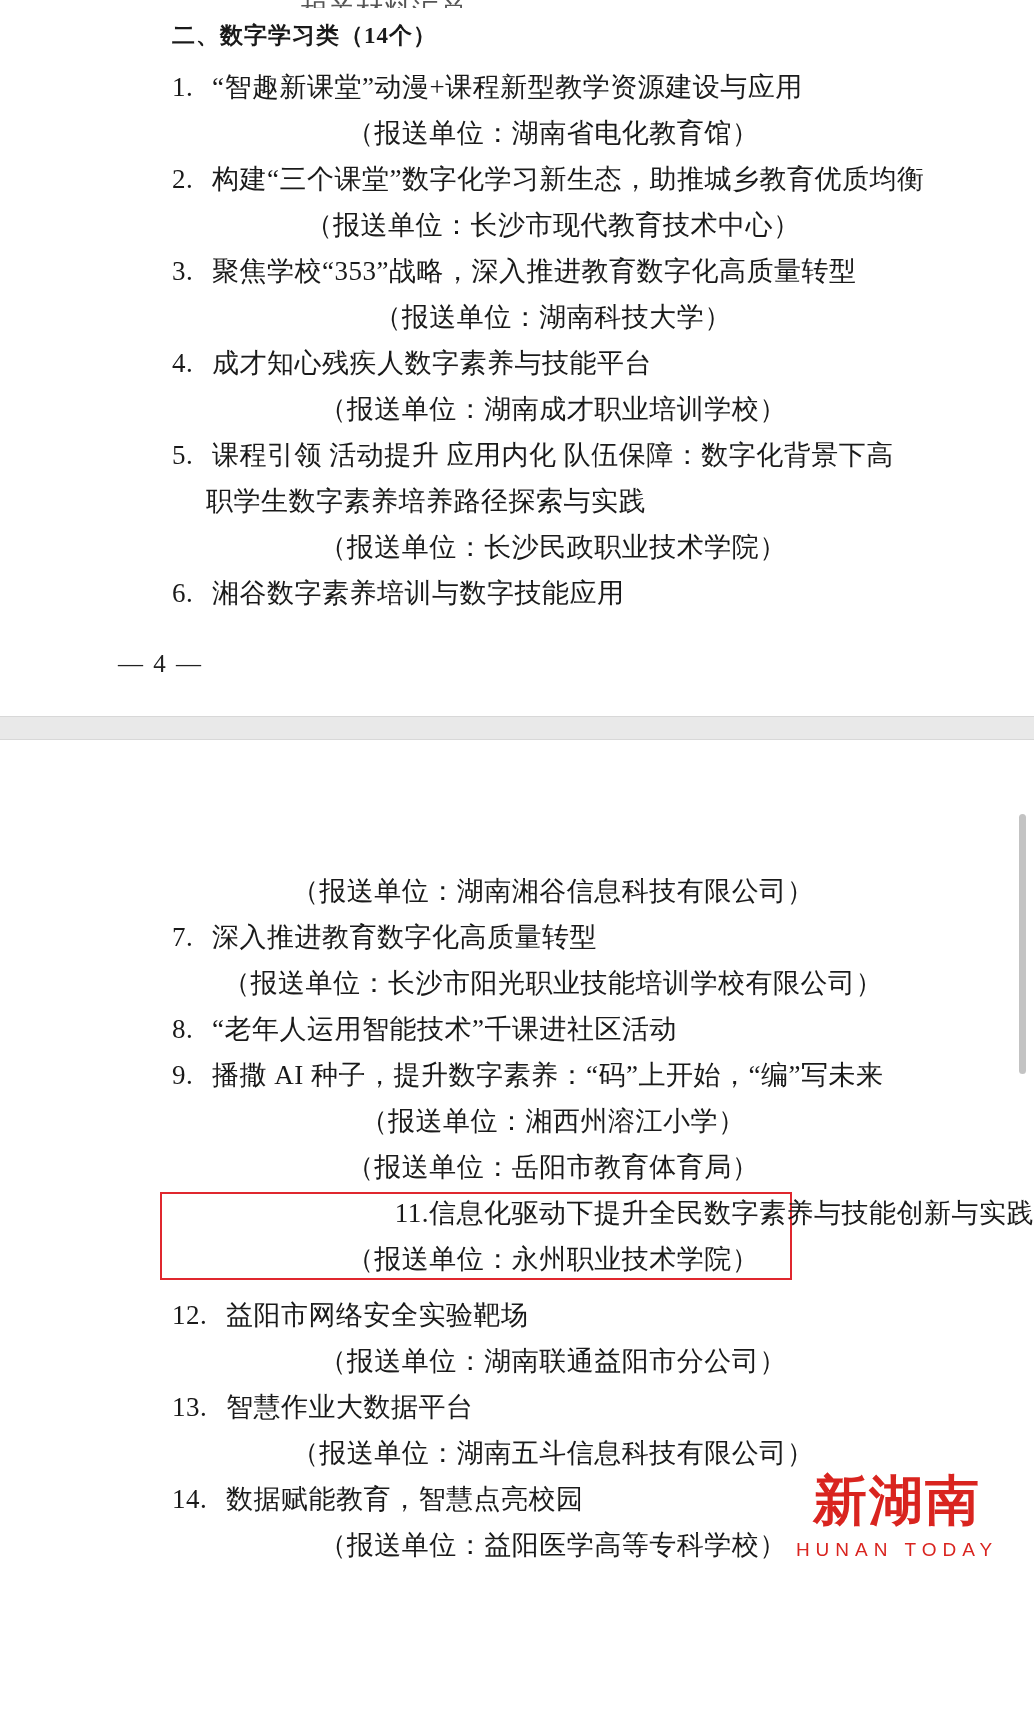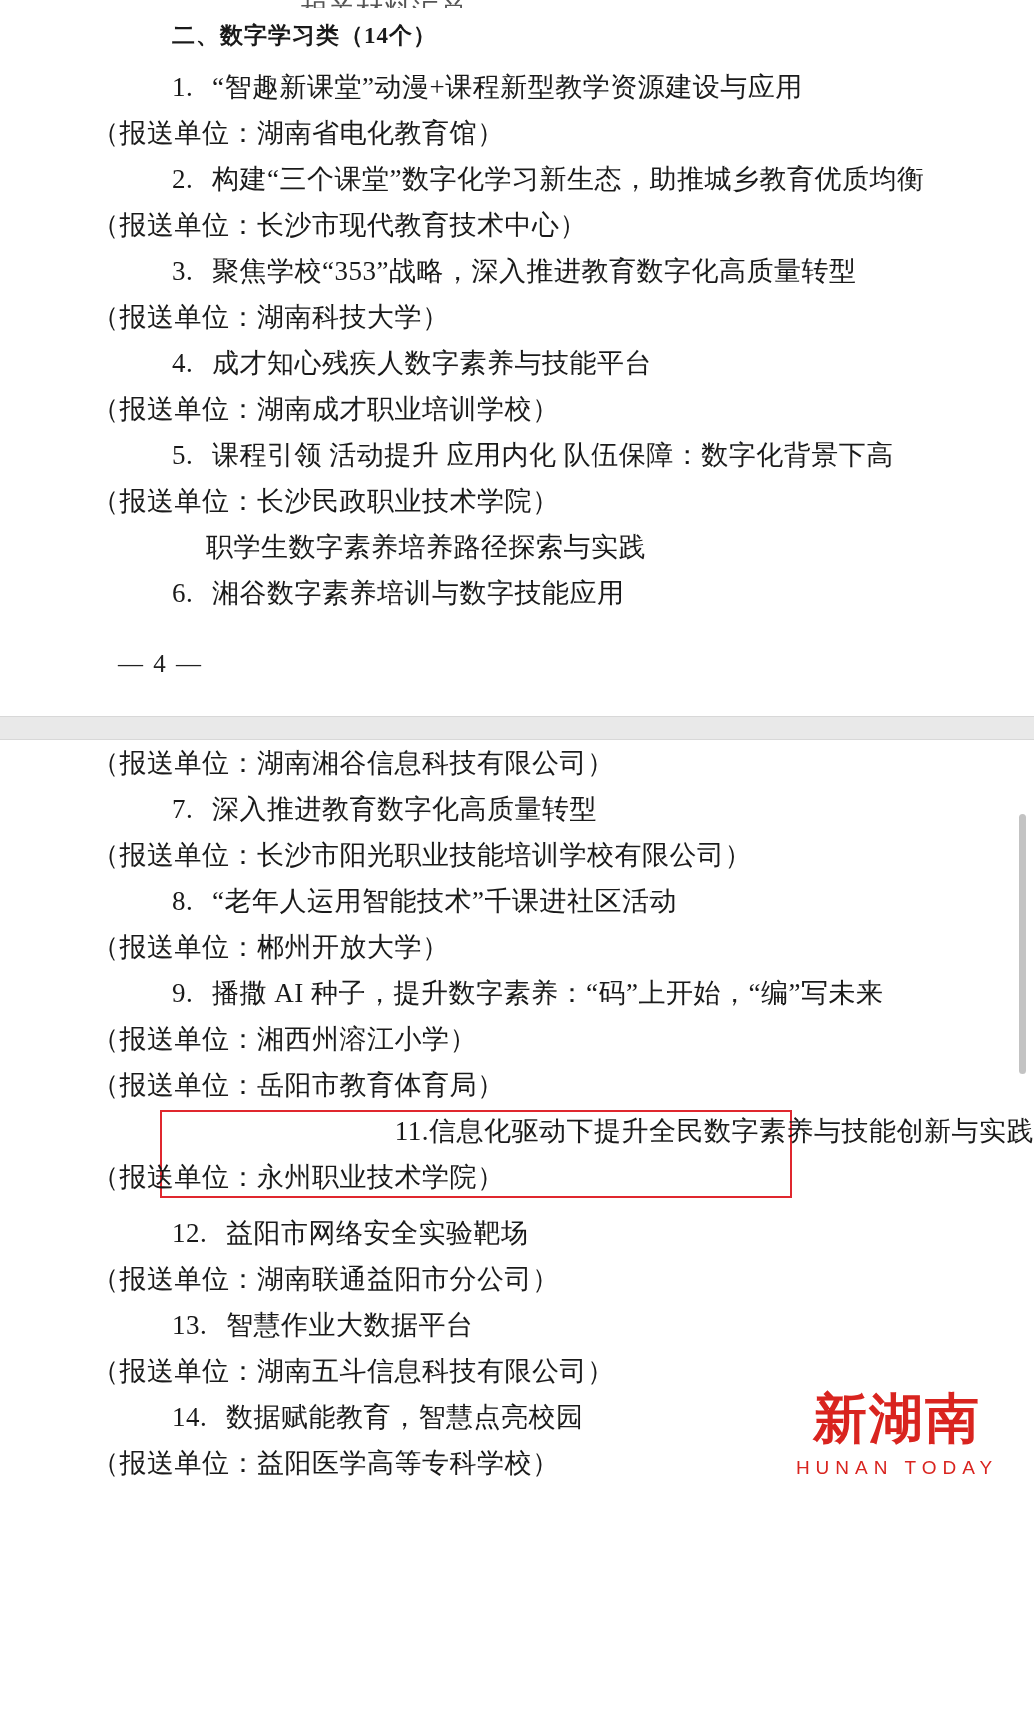--- a/index.html
+++ b/index.html
@@ -64,38 +64,40 @@
     font-size: 27px;
     line-height: 46px;
     margin: 0 0 0 172px;
     letter-spacing: 0.5px;
     white-space: nowrap;
   }
   .line.indent {
     margin-left: 206px;
   }
   .line.sub {
-    margin-left: 92px;
+    margin-left: 72px;
+    text-align: center;
   }
   .num {
     display: inline-block;
     min-width: 40px;
   }
   .num.wide {
     min-width: 54px;
   }
   .pagefoot {
     font-size: 25px;
     margin: 34px 0 0 118px;
     letter-spacing: 2px;
     color: #222;
   }
   
   .page-bottom {
     position: relative;
+    padding-top: 128px;
     box-sizing: border-box;
   }
   .scrollbar {
     position: absolute;
     right: 8px;
     top: 74px;
     width: 7px;
     height: 260px;
     background: #c3c3c3;
     border-radius: 4px;
@@ -166,22 +168,22 @@
   <div class="line sub">（报送单位：湖南科技大学）</div>
 
   <div class="line">
     <span class="num">4.</span><span>成才知心残疾人数字素养与技能平台</span>
   </div>
   <div class="line sub">（报送单位：湖南成才职业培训学校）</div>
 
   <div class="line">
     <span class="num">5.</span><span>课程引领 活动提升 应用内化 队伍保障：数字化背景下高</span>
   </div>
+  <div class="line indent">职学生数字素养培养路径探索与实践</div>
   <div class="line sub">（报送单位：长沙民政职业技术学院）</div>
-  <div class="line indent">职学生数字素养培养路径探索与实践</div>
 
   <div class="line">
     <span class="num">6.</span><span>湘谷数字素养培训与数字技能应用</span>
   </div>
 
   <div class="pagefoot">— 4 —</div>
 </div>
 
 <div class="gap"></div>
 <div class="divider-band"></div>
@@ -193,21 +195,20 @@
   <div class="line sub">（报送单位：湖南湘谷信息科技有限公司）</div>
 
   <div class="line">
     <span class="num">7.</span><span>深入推进教育数字化高质量转型</span>
   </div>
   <div class="line sub">（报送单位：长沙市阳光职业技能培训学校有限公司）</div>
 
   <div class="line">
     <span class="num">8.</span><span>“老年人运用智能技术”千课进社区活动</span>
   </div>
-  <div class="line sub">（报送单位：郴州开放大学）</div>
 
   <div class="line">
     <span class="num">9.</span><span>播撒 AI 种子，提升数字素养：“码”上开始，“编”写未来</span>
   </div>
   <div class="line sub">（报送单位：湘西州溶江小学）</div>
 
   <div class="line sub">（报送单位：岳阳市教育体育局）</div>
 
   <div class="hl-wrap">
     <div class="highlight-box" style="top:2px;height:88px;"></div>

